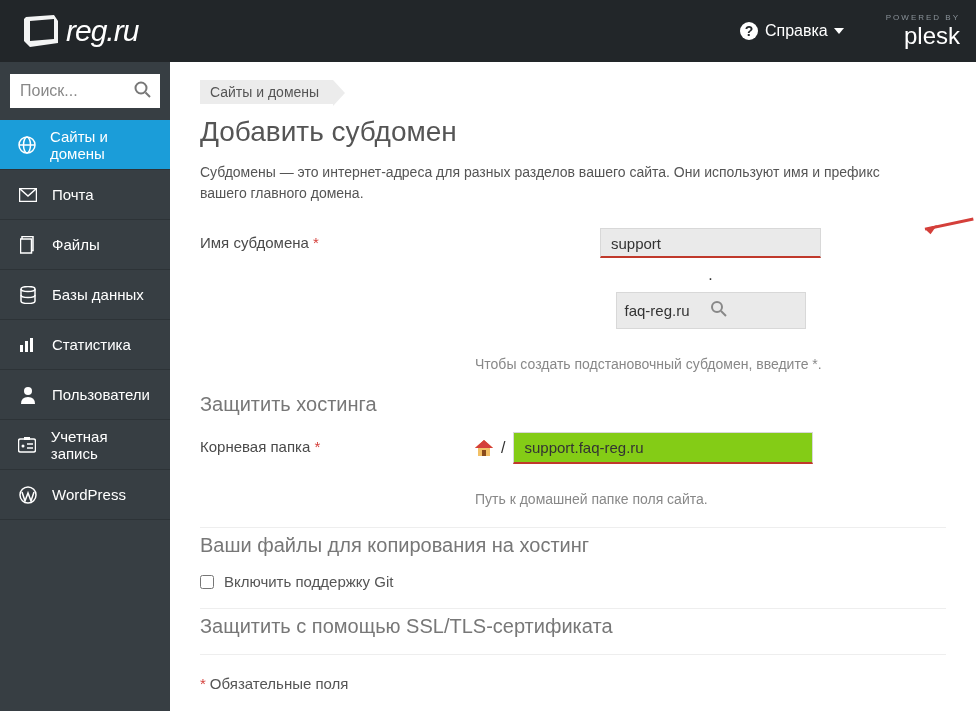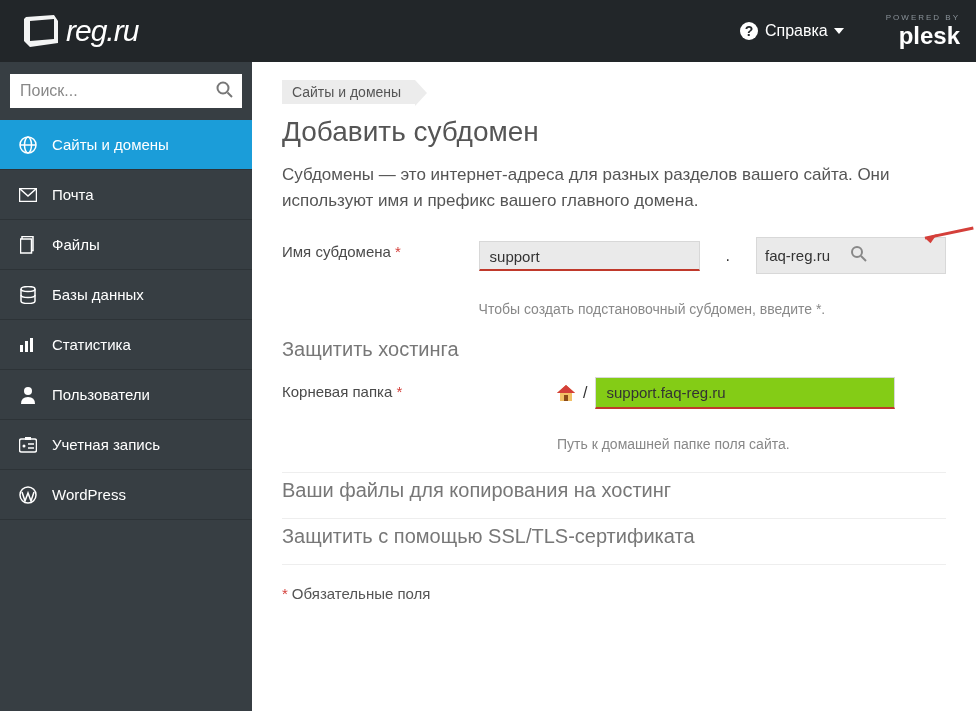--- a/index.html
+++ b/index.html
@@ -7,50 +7,50 @@
 
 .topbar { height: 62px; background: #222629; display: flex; align-items: center; padding: 0 16px 0 20px; }
 .logo { display: flex; align-items: center; color: #fff; font-size: 30px; font-style: italic; font-weight: 400; letter-spacing: -1px; }
 .logo svg { margin-right: 6px; }
 .topbar-spacer { flex: 1; }
 .help-link { display: flex; align-items: center; color: #fff; font-size: 16px; cursor: pointer; margin-right: 36px; }
 .help-link svg { margin-right: 6px; }
 .help-link .chev { margin-left: 6px; }
 .powered { text-align: right; color: #d0d7de; }
 .powered .small { font-size: 8px; letter-spacing: 2px; color: #8a9299; }
-.powered .plesk { font-size: 24px; color: #fff; font-weight: 700; }
+.powered .plesk { font-size: 24px; color: #fff; font-weight: 400; }
 
 .layout { display: flex; height: calc(100% - 62px); }
 
-.sidebar { width: 252px; background: #373e43; display: flex; flex-direction: column; }
+.sidebar { width: 170px; background: #373e43; display: flex; flex-direction: column; }
 .search-wrap { padding: 12px 10px; background: #373e43; }
 .search-box { position: relative; background: #fff; height: 34px; display: flex; align-items: center; }
 .search-box input { border: none; outline: none; width: 100%; padding: 0 36px 0 10px; font-size: 16px; color: #444; background: transparent; }
 .search-box input::placeholder { color: #888; }
 .search-box .sicon { position: absolute; right: 8px; top: 7px; }
 
 .nav { list-style: none; }
 .nav li { display: flex; align-items: center; height: 50px; padding: 0 18px; color: #fff; font-size: 15px; cursor: pointer; border-bottom: 1px solid #2d3337; }
 .nav li.active { background: #1b9dd9; }
 .nav li .nicon { width: 20px; height: 20px; margin-right: 14px; display: flex; align-items: center; justify-content: center; }
 .nav li .nicon svg { fill: #fff; }
 
 .main { flex: 1; background: #fff; padding: 18px 30px 0 30px; overflow-y: auto; position: relative; }
 
 .breadcrumb { display: inline-block; background: #ececec; padding: 4px 14px 4px 10px; font-size: 14px; color: #555; position: relative; margin-bottom: 6px; }
 .breadcrumb::after { content: ''; position: absolute; right: -12px; top: 0; border-left: 12px solid #ececec; border-top: 13px solid transparent; border-bottom: 13px solid transparent; }
 
 h1.page-title { font-size: 28px; font-weight: 400; color: #555; margin: 6px 0 14px; }
-.intro { font-size: 17px; color: #555; line-height: 1.5; margin-bottom: 24px; max-width: 700px; }
+.intro { font-size: 14px; color: #555; line-height: 1.5; margin-bottom: 24px; max-width: 700px; }
 
 .form-row { display: flex; align-items: flex-start; margin-bottom: 18px; }
 .form-label { width: 275px; font-size: 15px; color: #4a4a4a; padding-top: 6px; }
 .req { color: #d43f3a; }
 .form-control { flex: 1; }
-.inline-inputs { display: flex; align-items: center; gap: 24px; position: relative; }
+.inline-inputs { display: flex; align-items: center; gap: 8px; position: relative; flex-direction: column; }
 .txt { background: #eaeaea; border: 1px solid #d8d8d8; padding: 6px 10px; font-size: 15px; color: #333; min-width: 140px; }
 .txt.u { border-bottom: 2px solid #c0392b; padding-bottom: 4px; }
 .dot { font-size: 16px; color: #333; padding: 0 2px; }
 .domain-field { display: flex; align-items: center; background: #eaeaea; border: 1px solid #d8d8d8; padding: 8px 8px; min-width: 190px; }
 .domain-field span { font-size: 15px; color: #333; flex: 1; }
 .mag { cursor: pointer; }
 .hint { font-size: 14px; color: #888; margin-top: 26px; max-width: 430px; line-height: 1.4; }
 .arrow-anno { position: absolute; right: -28px; top: -22px; color: #d43f3a; transform: rotate(20deg); font-size: 30px; pointer-events: none; }
 
 h2.section { font-size: 20px; font-weight: 400; color: #777; margin: 10px 0 16px; border-top: 1px solid #eee; padding-top: 6px; }
@@ -238,20 +238,24 @@
               </svg>
           </span>
           <span class="slash">/</span>
           <input class="root-input" value="support.faq-reg.ru" style="">
         </div>
         <div class="hint">Путь к домашней папке поля сайта.</div>
       </div>
     </div>
 
     <h2 class="section">Ваши файлы для копирования на хостинг</h2>
+    <label class="chk-row">
+      <input type="checkbox" style="">
+      <span>Включить поддержку Git</span>
+    </label>
 
     <h2 class="section">Защитить с помощью SSL/TLS-сертификата</h2>
 
     <div class="footer-row">
       <div class="required-note"><span class="req">*</span><span>Обязательные поля</span></div>
     </div>
   </main>
 </div>
 
 </body></html>

